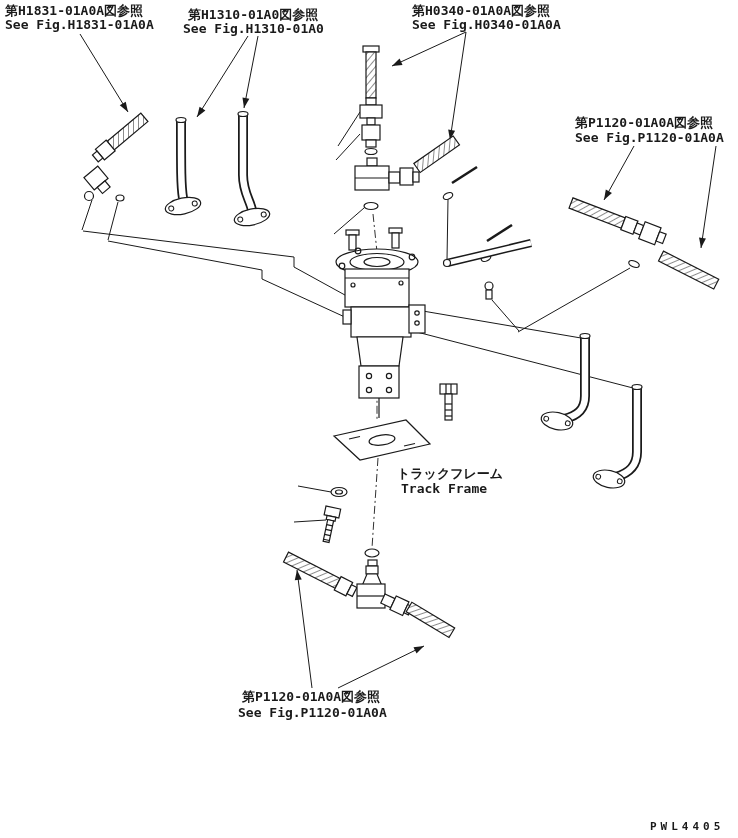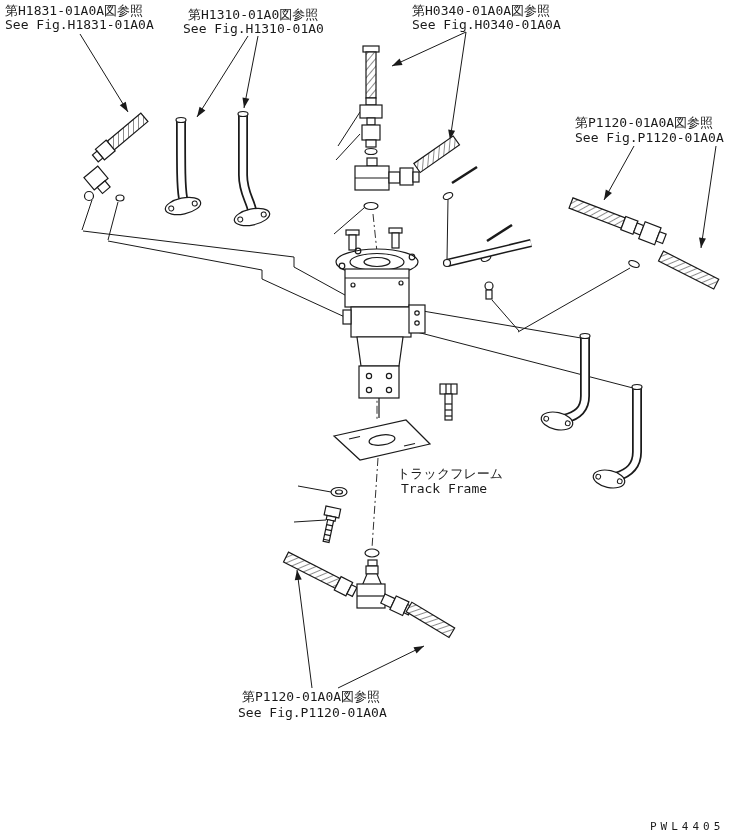--- a/index.html
+++ b/index.html
@@ -1,16 +1,16 @@
 <!DOCTYPE html>
 <html><head>
 <meta charset="utf-8">
 <style>
   html,body { margin:0; padding:0; background:#ffffff; }
-  .stage { position:relative; width:738px; height:838px; background:#ffffff; overflow:hidden; }
+  .stage { position:relative; width:738px; height:838px; background:#ffffff; overflow:hidden;font-weight:bold; }
   svg { position:absolute; left:0; top:0; }
   text {
     font-family:"DejaVu Sans Mono","Liberation Mono",monospace;
     font-size:13px; fill:#1a1a1a;
   }
   text.code { font-size:11px; letter-spacing:4px; }
 </style>
 </head>
 <body>
 

